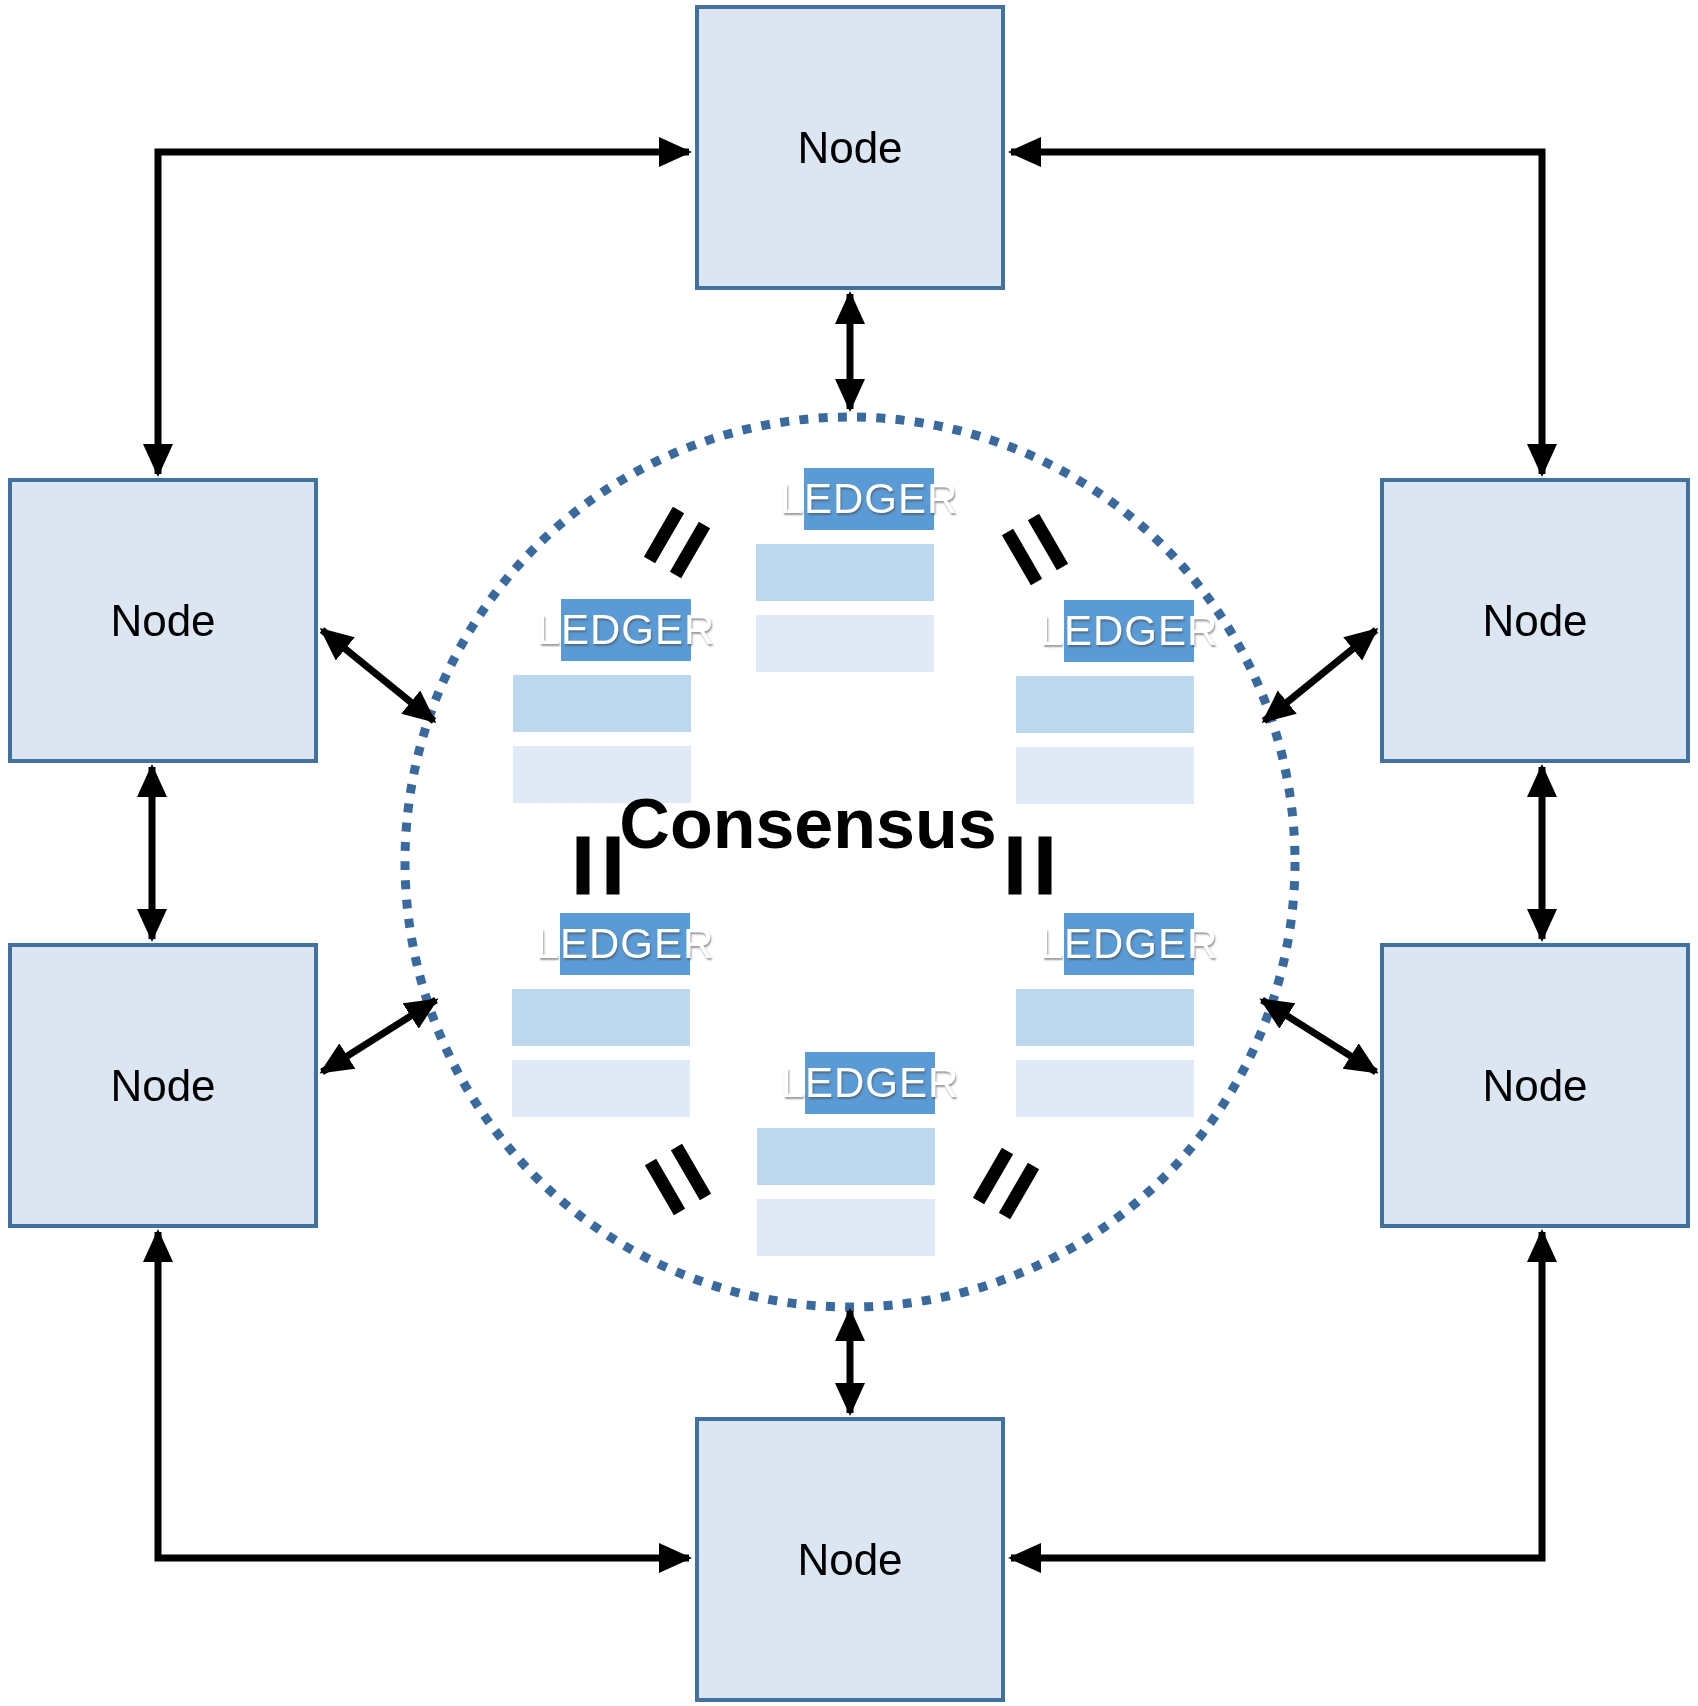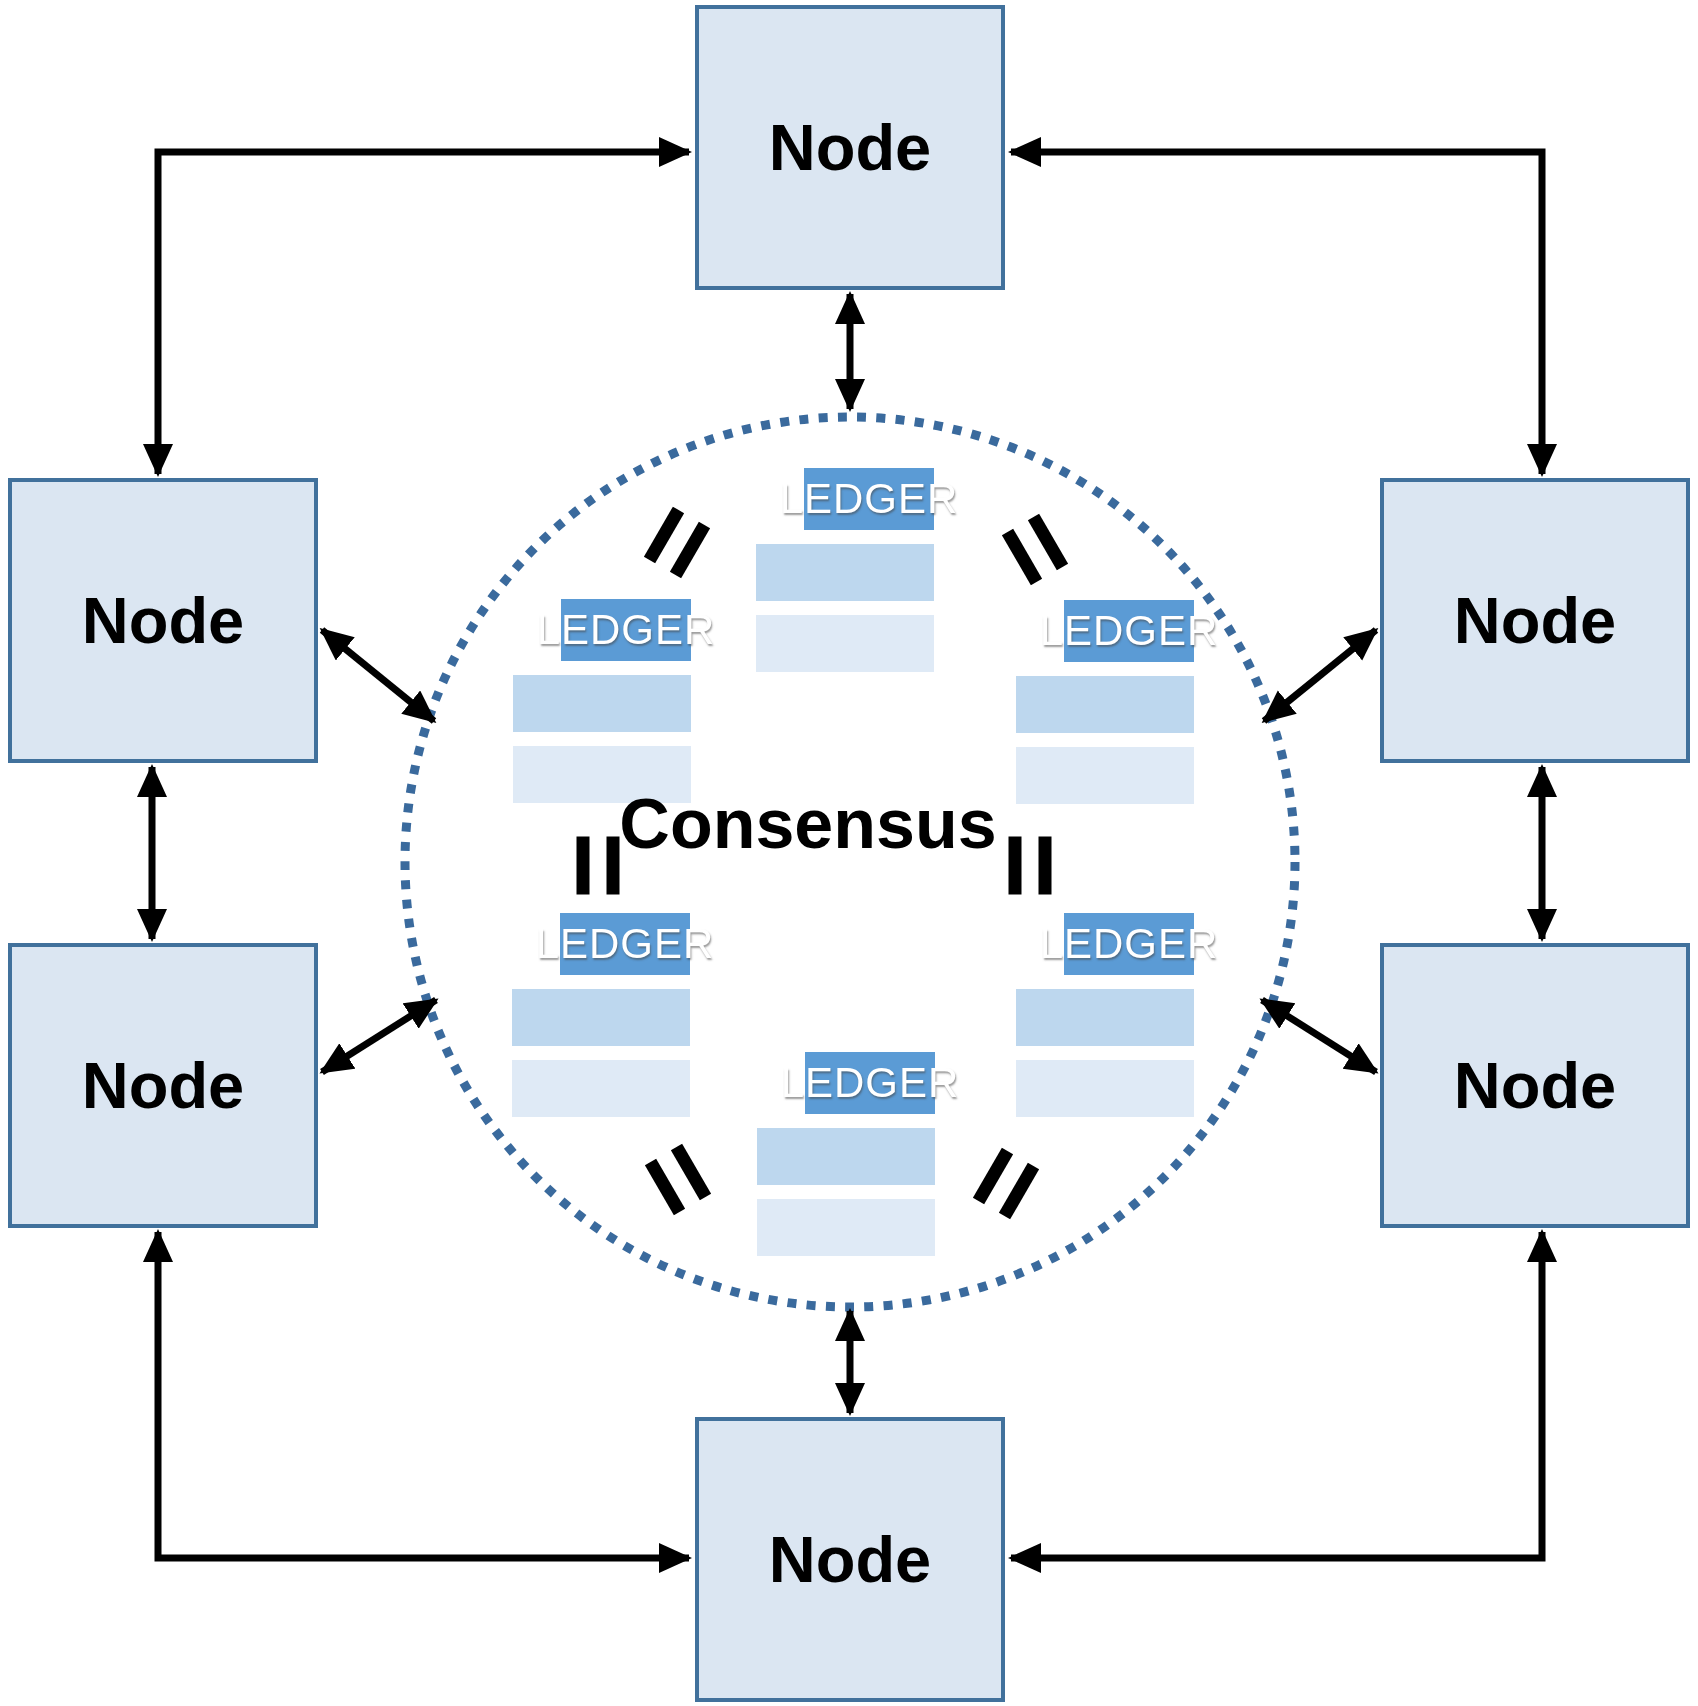--- a/index.html
+++ b/index.html
@@ -21,22 +21,22 @@
     position: absolute;
     width: 310px; height: 285px;
     background: #dbe6f2;
     border: 4px solid #41719c;
     box-sizing: border-box;
     display: flex;
     align-items: center;
     justify-content: center;
   }
   .node-label {
-    font-size: 65px;
-    font-weight: 700;
+    font-size: 44px;
+    font-weight: 400;
     color: #000000;
     letter-spacing: 0px;
   }
   .node-top         { left: 695px;  top: 5px;    }
   .node-left-upper  { left: 8px;    top: 478px;  }
   .node-right-upper { left: 1380px; top: 478px;  }
   .node-left-lower  { left: 8px;    top: 943px;  }
   .node-right-lower { left: 1380px; top: 943px;  }
   .node-bottom      { left: 695px;  top: 1417px; }
 

